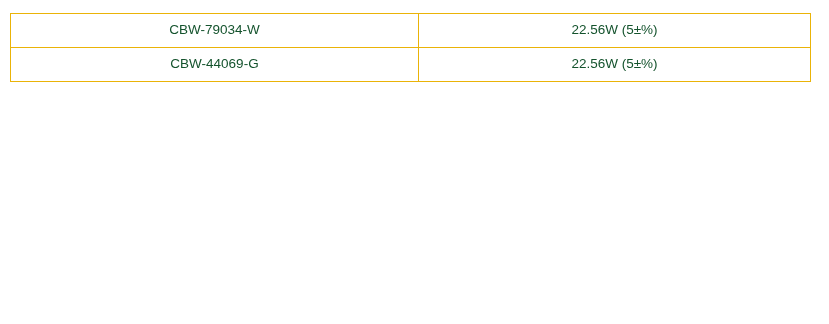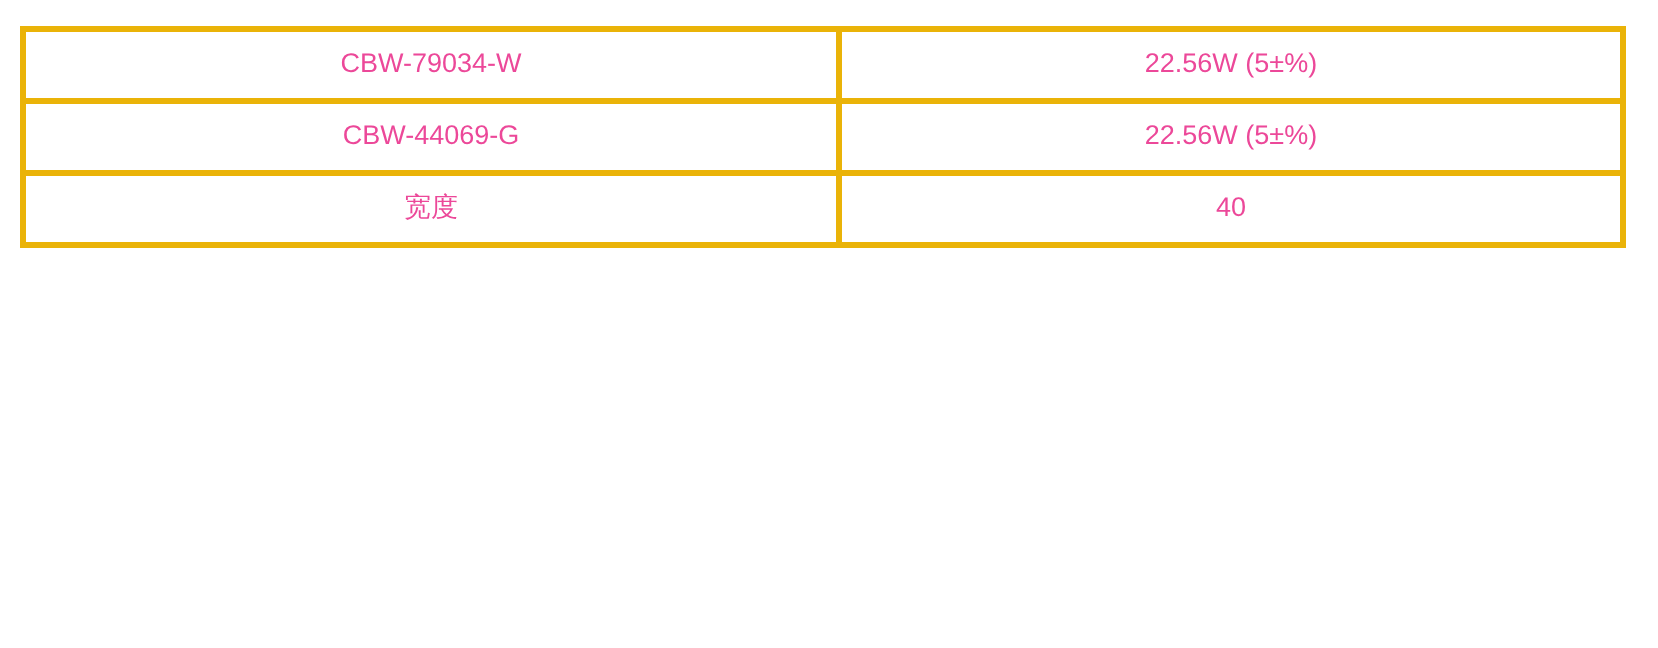--- a/index.html
+++ b/index.html
@@ -20,26 +20,26 @@
     width: 800px;
   }
   table.spec-table {
     border-collapse: collapse;
     width: 800px;
     table-layout: fixed;
   }
   table.spec-table col.c-label { width: 408px; }
   table.spec-table col.c-value { width: 392px; }
   table.spec-table td {
-    border: 3px solid #eab308;
+    border: 1px solid #eab308;
     height: 33px;
     padding: 0 4px;
     text-align: center;
     vertical-align: middle;
-    color: #ec4899;
+    color: #14532d;
     font-size: 13.5px;
     line-height: 1.2;
     font-weight: normal;
     white-space: nowrap;
     overflow: hidden;
   }
   table.spec-table td.cell-label {
     font-size: 13.5px;
   }
   table.spec-table td.cell-value {
@@ -57,19 +57,15 @@
     </colgroup>
     <tbody>
       <tr>
         <td class="cell-label">CBW-79034-W</td>
         <td class="cell-value">22.56W (5±%)</td>
       </tr>
       <tr>
         <td class="cell-label">CBW-44069-G</td>
         <td class="cell-value">22.56W (5±%)</td>
       </tr>
-      <tr>
-        <td class="cell-label">宽度</td>
-        <td class="cell-value">40</td>
-      </tr>
     </tbody>
   </table>
 </div>
 
 </body></html>

